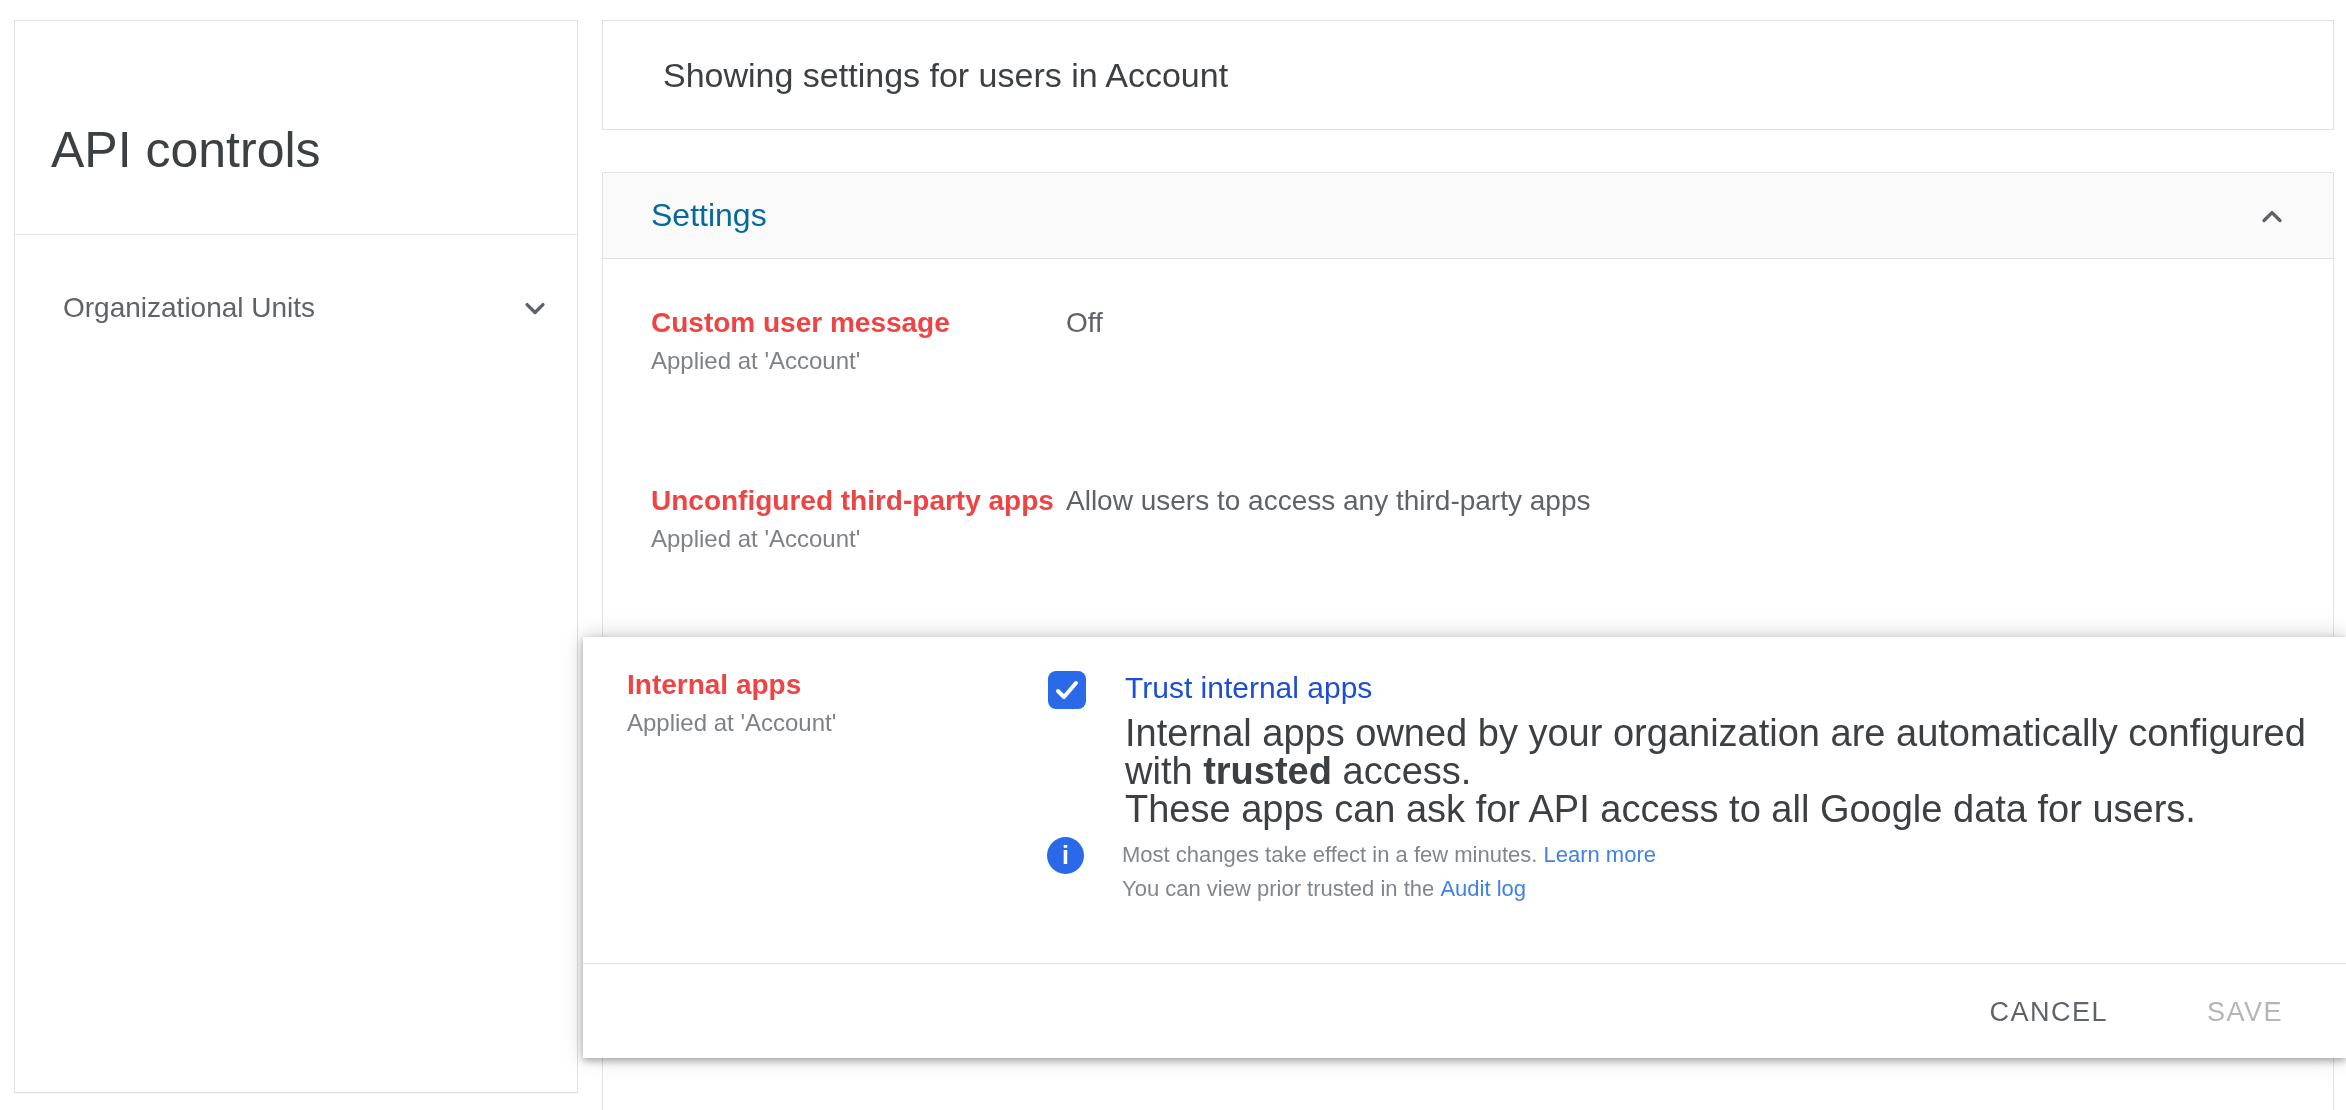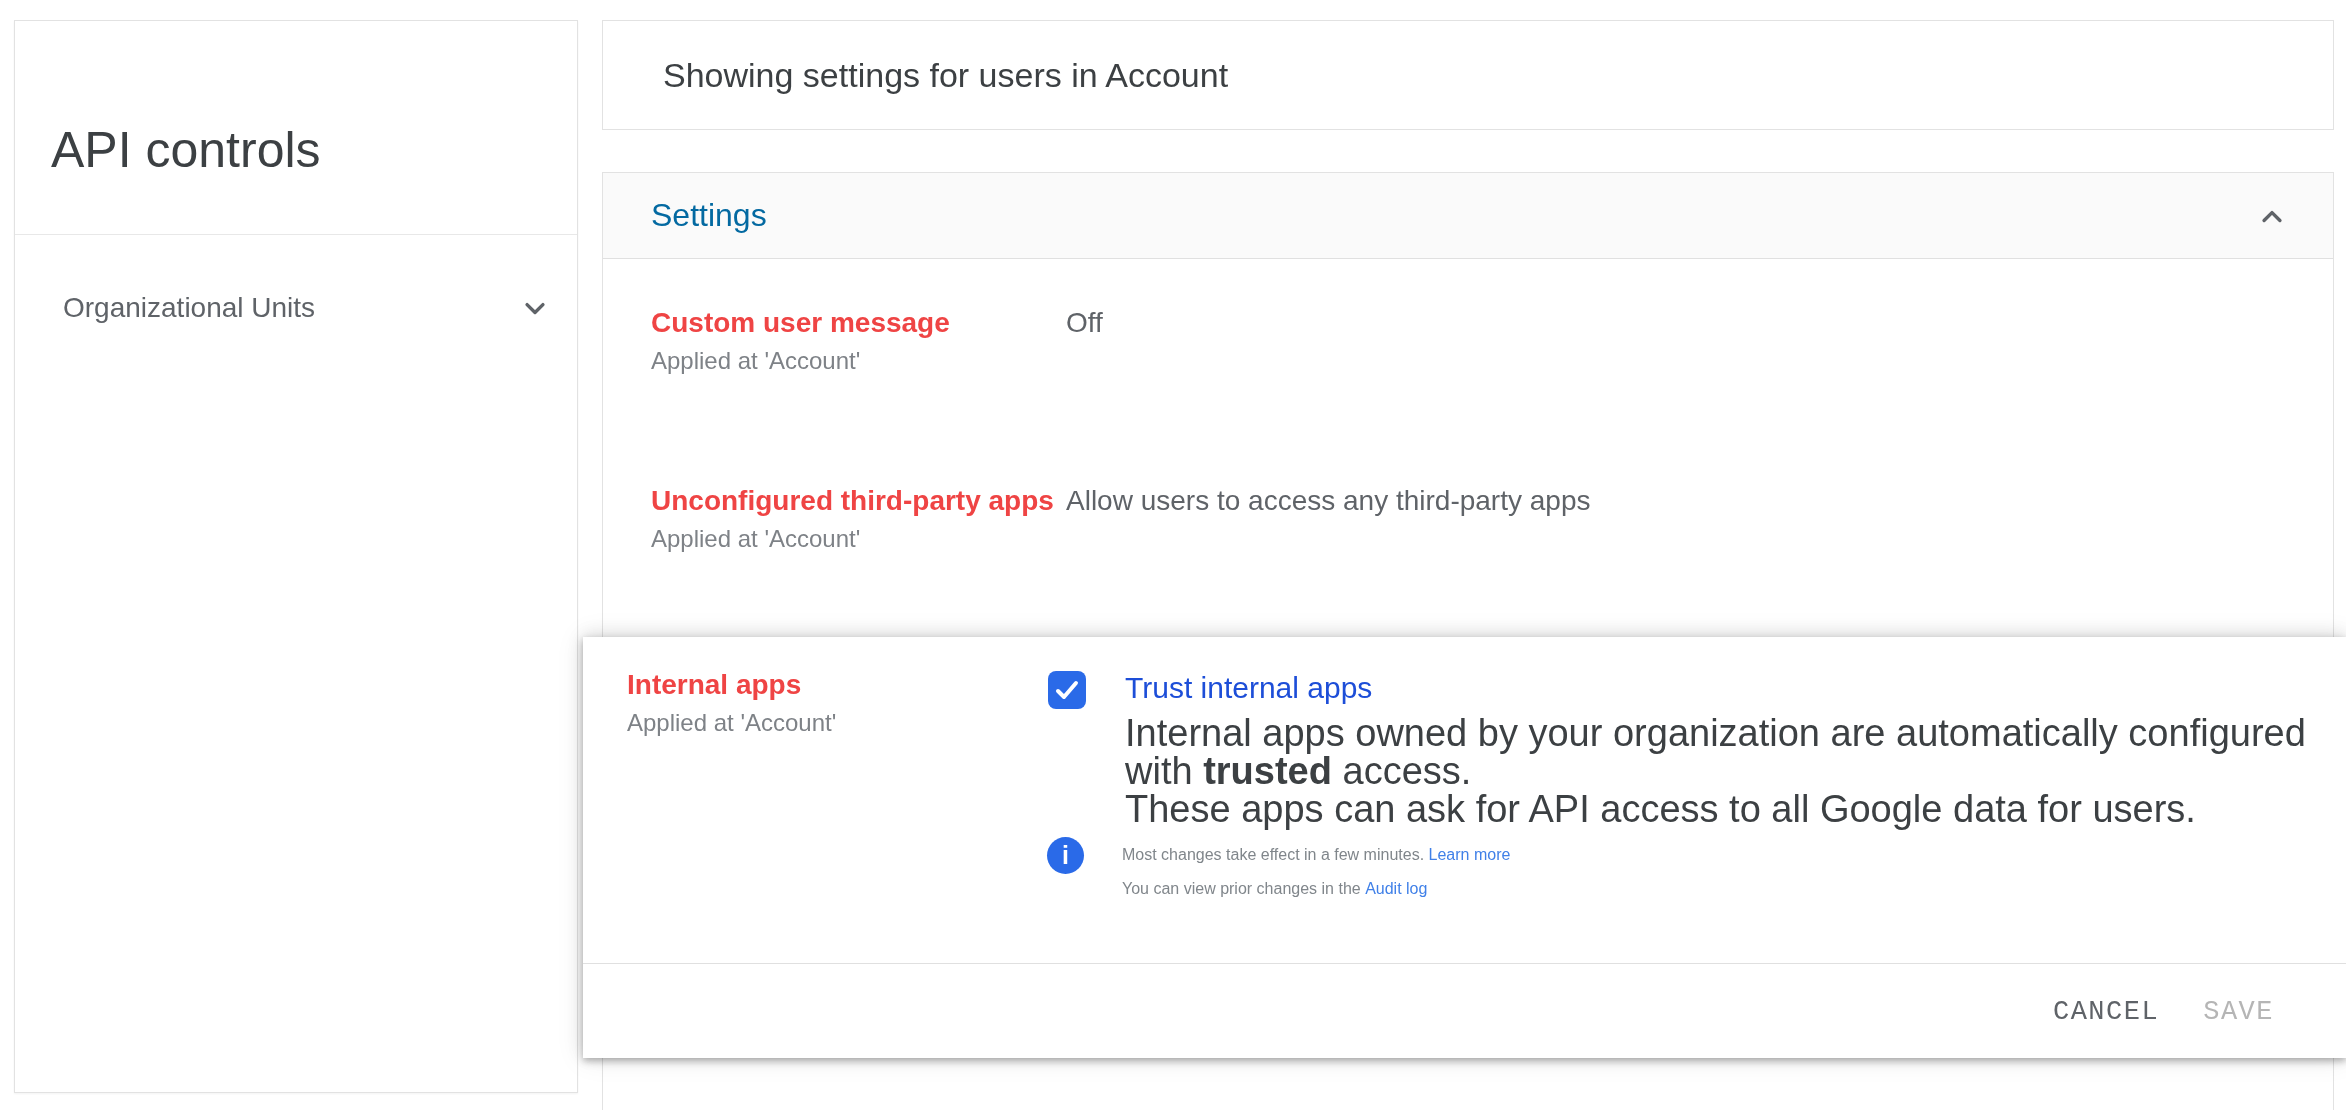--- a/index.html
+++ b/index.html
@@ -64,26 +64,26 @@
   }
   .checkbox svg{width:30px;height:30px;display:block;}
   .trust-label{position:absolute;left:542px;top:32px;font-size:30px;color:#1d4ed8;line-height:38px;cursor:default;}
   .desc{position:absolute;left:542px;top:77px;font-size:38px;color:#3c4043;line-height:38px;}
   .desc b{font-weight:700;}
   .info-icon{
     position:absolute;left:464px;top:200px;width:37px;height:37px;border-radius:50%;
     background:var(--accent);color:#fff;display:flex;align-items:center;justify-content:center;
     font-size:25px;font-weight:700;font-style:normal;
   }
-  .info-text{position:absolute;left:539px;top:201px;font-size:16px;color:#80868b;line-height:34px;}
+  .info-text{position:absolute;left:539px;top:201px;font-size:22px;color:#80868b;line-height:34px;}
   .info-text a{color:var(--link);text-decoration:none;font-weight:500;cursor:pointer;}
   .panel-divider{position:absolute;left:0;right:0;top:326px;height:1px;background:#e0e0e0;}
   .btn-row{
-    position:absolute;right:68px;top:344px;height:62px;
-    display:flex;align-items:center;gap:36px;font-family:Liberation Mono, monospace;
+    position:absolute;right:59px;top:344px;height:62px;
+    display:flex;align-items:center;gap:91px;
   }
   .text-btn{
     background:none;border:none;font-family:inherit;font-size:27px;font-weight:500;
     letter-spacing:1.5px;cursor:pointer;padding:6px 4px;
   }
   .btn-cancel{color:#5f6368;}
   .btn-save{color:var(--disabled);cursor:default;}
 </style>
 </head>
 <body>
@@ -139,21 +139,21 @@
   <label class="trust-label">Trust internal apps</label>
 
   <div class="desc">
     <div><span>Internal apps owned by your organization are automatically configured with </span><b>trusted</b><span> access.</span></div>
     <div>These apps can ask for API access to all Google data for users.</div>
   </div>
 
   <i class="info-icon">i</i>
   <div class="info-text">
     <div><span>Most changes take effect in a few minutes. </span><a>Learn more</a></div>
-    <div><span>You can view prior changes in the </span><a>Audit log</a></div>
+    <div><span>You can view prior trusted in the </span><a>Audit log</a></div>
   </div>
 
   <div class="panel-divider"></div>
 
   <div class="btn-row">
     <button class="text-btn btn-cancel">CANCEL</button>
     <button class="text-btn btn-save" disabled="">SAVE</button>
   </div>
 </section>
 

